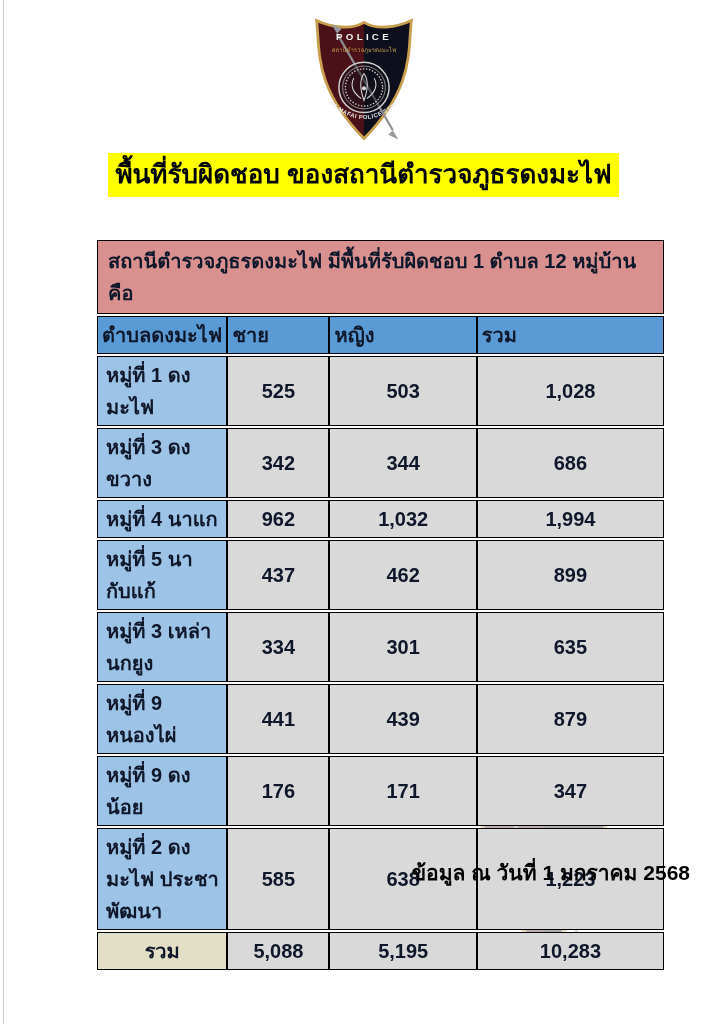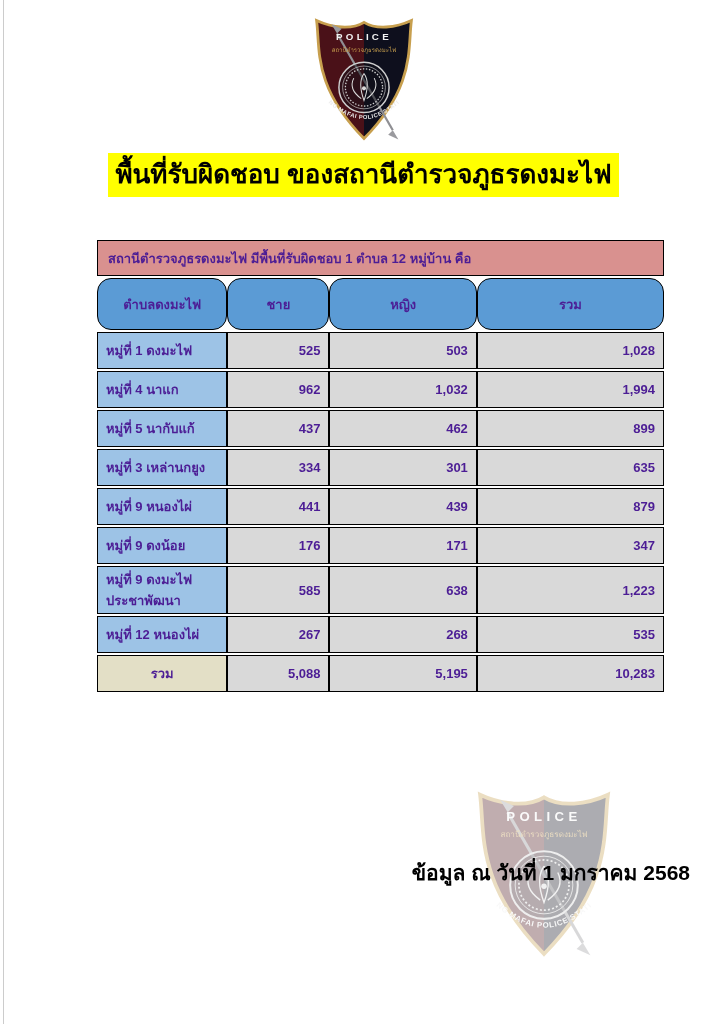--- a/index.html
+++ b/index.html
@@ -44,51 +44,50 @@
 
   
   .data-table {
     position:absolute; left:97px; top:238px; width:567px;
     border-collapse:separate; border-spacing:0 2px;
     table-layout:fixed;
     z-index:1;
   }
   .data-table td, .data-table th {
     border:1px solid #000000;
-    font-size:13px;
-    color:#4c1d95;
+    font-size:20px;
+    color:#0f172a;
     vertical-align:middle;
     overflow:hidden;
   }
   .caption-cell {
     background:#d9918f;
     font-weight:bold;
     text-align:left;
     padding:4px 10px;
     height:26px;
   }
   .data-table th {
     background:#5b9bd5;
     font-weight:bold;
-    text-align:center;
+    text-align:left;
     height:30px;
-    padding:10px 4px;
-    border-radius:14px;
+    padding:2px 4px;
   }
   .name-cell {
     background:#9dc3e6;
     font-weight:bold;
     text-align:left;
     padding:2px 4px 2px 8px;
     height:31px;
   }
   .num-cell {
     background:#d9d9d9;
     font-weight:bold;
-    text-align:right;
+    text-align:center;
     font-size:17px;
     padding:2px 8px;
   }
   .summary-label-cell {
     background:#e3dfc6;
     font-weight:bold;
     text-align:center;
     height:31px;
     padding:2px 4px;
   }
@@ -168,20 +167,26 @@
         <th>หญิง</th>
         <th>รวม</th>
       </tr>
       <tr>
         <td class="name-cell">หมู่ที่ 1 ดงมะไฟ</td>
         <td class="num-cell">525</td>
         <td class="num-cell">503</td>
         <td class="num-cell">1,028</td>
       </tr>
       <tr>
+        <td class="name-cell">หมู่ที่ 3 ดงขวาง</td>
+        <td class="num-cell">342</td>
+        <td class="num-cell">344</td>
+        <td class="num-cell">686</td>
+      </tr>
+      <tr>
         <td class="name-cell">หมู่ที่ 4 นาแก</td>
         <td class="num-cell">962</td>
         <td class="num-cell">1,032</td>
         <td class="num-cell">1,994</td>
       </tr>
       <tr>
         <td class="name-cell">หมู่ที่ 5 นากับแก้</td>
         <td class="num-cell">437</td>
         <td class="num-cell">462</td>
         <td class="num-cell">899</td>
@@ -198,30 +203,24 @@
         <td class="num-cell">439</td>
         <td class="num-cell">879</td>
       </tr>
       <tr>
         <td class="name-cell">หมู่ที่ 9 ดงน้อย</td>
         <td class="num-cell">176</td>
         <td class="num-cell">171</td>
         <td class="num-cell">347</td>
       </tr>
       <tr>
-        <td class="name-cell">หมู่ที่ 9 ดงมะไฟ ประชาพัฒนา</td>
+        <td class="name-cell">หมู่ที่ 2 ดงมะไฟ ประชาพัฒนา</td>
         <td class="num-cell">585</td>
         <td class="num-cell">638</td>
         <td class="num-cell">1,223</td>
-      </tr>
-      <tr>
-        <td class="name-cell">หมู่ที่ 12 หนองไผ่</td>
-        <td class="num-cell">267</td>
-        <td class="num-cell">268</td>
-        <td class="num-cell">535</td>
       </tr>
       <tr>
         <td class="summary-label-cell">รวม</td>
         <td class="num-cell">5,088</td>
         <td class="num-cell">5,195</td>
         <td class="num-cell">10,283</td>
       </tr>
     </tbody>
   </table>
 

